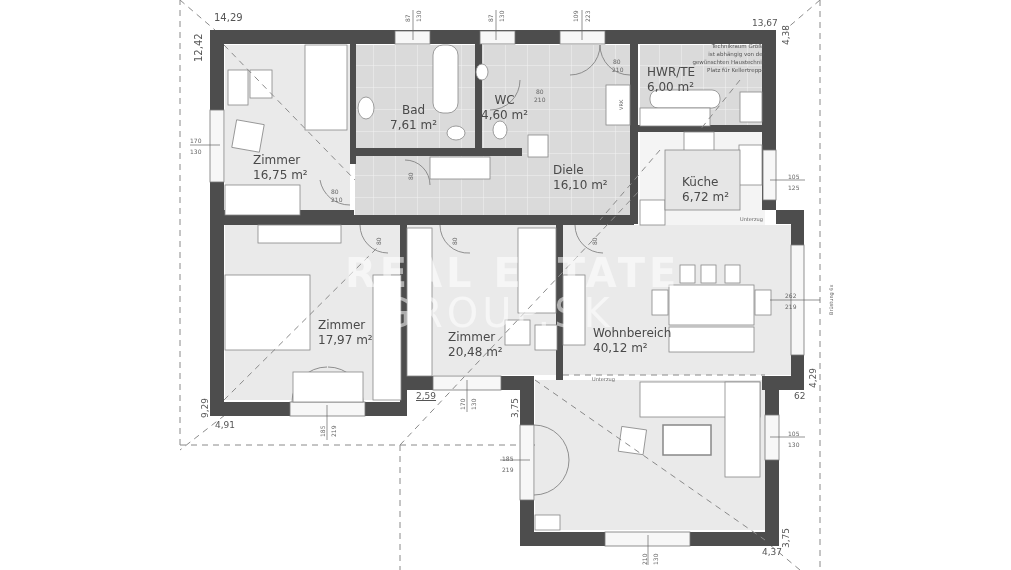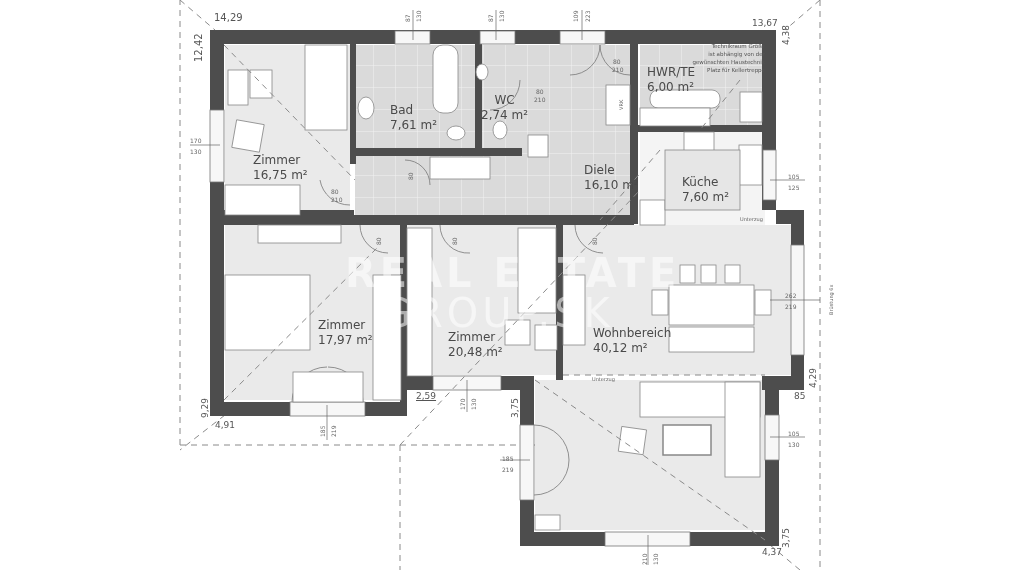--- a/index.html
+++ b/index.html
@@ -172,39 +172,39 @@
 
   
   <div class="watermark" style="left:380px;top:290px;font-weight:normal;">GROUP.SK</div>
   <div class="watermark" style="left:345px;top:250px;">REAL ESTATE</div>
 
   
   <div class="lbl room-name" style="left:253px;top:153px;">
     <div>Zimmer</div>
     <div>16,75 m²</div>
   </div>
-  <div class="lbl room-name" style="left:390px;top:103px;">
+  <div class="lbl room-name" style="left:390px;top:103px;text-align:center;">
     <div>Bad</div>
     <div>7,61 m²</div>
   </div>
   <div class="lbl room-name" style="left:481px;top:93px;text-align:center;">
     <div>WC</div>
-    <div>2,74 m²</div>
+    <div>4,60 m²</div>
   </div>
   <div class="lbl room-name" style="left:647px;top:65px;">
     <div>HWR/TE</div>
     <div>6,00 m²</div>
   </div>
-  <div class="lbl room-name" style="left:584px;top:163px;">
+  <div class="lbl room-name" style="left:553px;top:163px;">
     <div>Diele</div>
     <div>16,10 m²</div>
   </div>
   <div class="lbl room-name" style="left:682px;top:175px;">
     <div>Küche</div>
-    <div>7,60 m²</div>
+    <div>6,72 m²</div>
   </div>
   <div class="lbl room-name" style="left:318px;top:318px;">
     <div>Zimmer</div>
     <div>17,97 m²</div>
   </div>
   <div class="lbl room-name" style="left:448px;top:330px;">
     <div>Zimmer</div>
     <div>20,48 m²</div>
   </div>
   <div class="lbl room-name" style="left:593px;top:326px;">
@@ -223,21 +223,21 @@
   
   <div class="dim" style="left:214px;top:12px;font-size:10px;">14,29</div>
   <div class="dim vert" style="left:193px;top:62px;font-size:10px;">12,42</div>
   <div class="dim" style="left:752px;top:18px;">13,67</div>
   <div class="dim vert" style="left:781px;top:45px;">4,38</div>
   <div class="dim vert" style="left:200px;top:418px;">9,29</div>
   <div class="dim" style="left:215px;top:420px;">4,91</div>
   <div class="dim" style="left:416px;top:391px;text-decoration:underline;">2,59</div>
   <div class="dim vert" style="left:510px;top:418px;">3,75</div>
   <div class="dim vert" style="left:808px;top:388px;">4,29</div>
-  <div class="dim" style="left:794px;top:391px;">85</div>
+  <div class="dim" style="left:794px;top:391px;">62</div>
   <div class="dim vert" style="left:781px;top:548px;">3,75</div>
   <div class="dim" style="left:762px;top:547px;">4,37</div>
 
   
   <div class="small vert" style="left:404px;top:22px;">87</div>
   <div class="small vert" style="left:415px;top:22px;">130</div>
   <div class="small vert" style="left:487px;top:22px;">87</div>
   <div class="small vert" style="left:498px;top:22px;">130</div>
   <div class="small vert" style="left:572px;top:22px;">109</div>
   <div class="small vert" style="left:584px;top:22px;">223</div>

